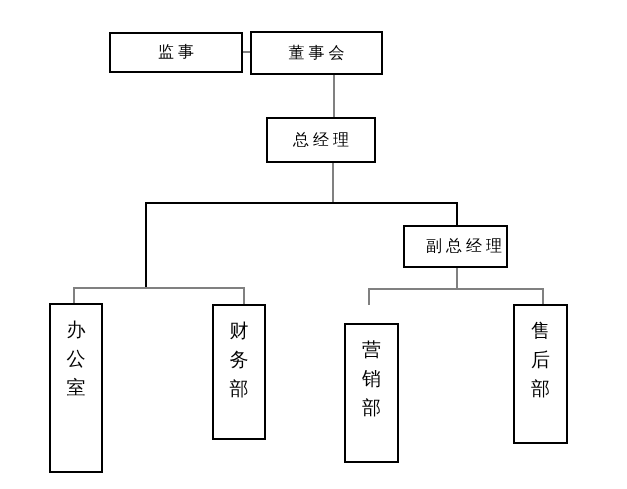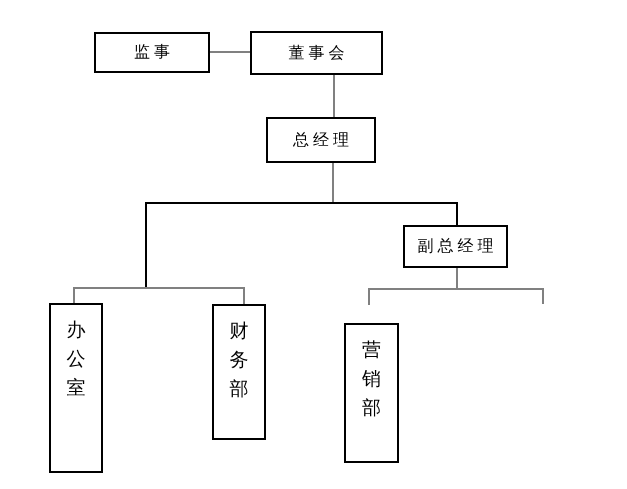--- a/index.html
+++ b/index.html
@@ -52,24 +52,24 @@
   }
   .line {
     position: absolute;
     background: var(--c-conn-gray);
   }
   .line.black { background: var(--c-conn-black); }
   .line.h { height: 2px; }
   .line.v { width: 2px; }
 
   
-  #box-supervisor   { left: 94px;  top: 32px;  width: 116px; height: 41px; }
+  #box-supervisor   { left: 109px;  top: 32px;  width: 134px; height: 41px; }
   #box-board        { left: 250px; top: 31px;  width: 133px; height: 44px; }
   #box-gm           { left: 266px; top: 117px; width: 110px; height: 46px; justify-content: center; }
-  #box-dgm          { left: 403px; top: 225px; width: 105px; height: 43px; }
+  #box-dgm          { left: 403px; top: 225px; width: 105px; height: 43px; justify-content: flex-end; }
   #box-office       { left: 49px;  top: 303px; width: 54px;  height: 170px; }
   #box-finance      { left: 212px; top: 304px; width: 54px;  height: 136px; }
   #box-marketing    { left: 344px; top: 305px; width: 55px;  height: 140px; margin-top: 18px; }
   #box-aftersales   { left: 513px; top: 304px; width: 55px;  height: 140px; }
 
   
   #e-board-supervisor   { left: 210px; top: 51px;  width: 55px; }
   #e-board-gm           { left: 333px; top: 75px;  height: 42px; }
   #e-gm-stub            { left: 332px; top: 163px; height: 41px; }
   #e-trunk-horiz        { left: 145px; top: 202px; width: 313px; }
@@ -123,14 +123,17 @@
   </div>
 
   <div class="box vbox" id="box-finance">
     <span class="vlabel">财务部</span>
   </div>
 
   <div class="box vbox" id="box-marketing">
     <span class="vlabel">营销部</span>
   </div>
 
+  <div class="box vbox" id="box-aftersales">
+    <span class="vlabel">售后部</span>
+  </div>
 
 </div>
 
 </body></html>

